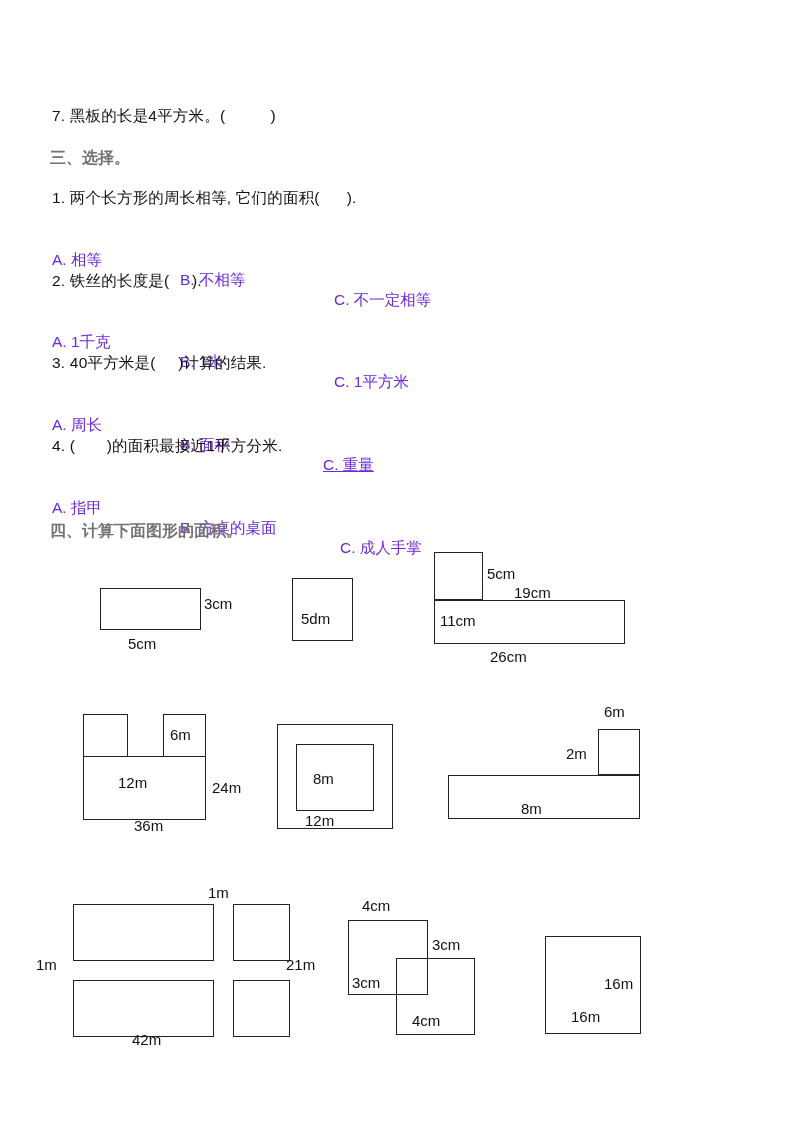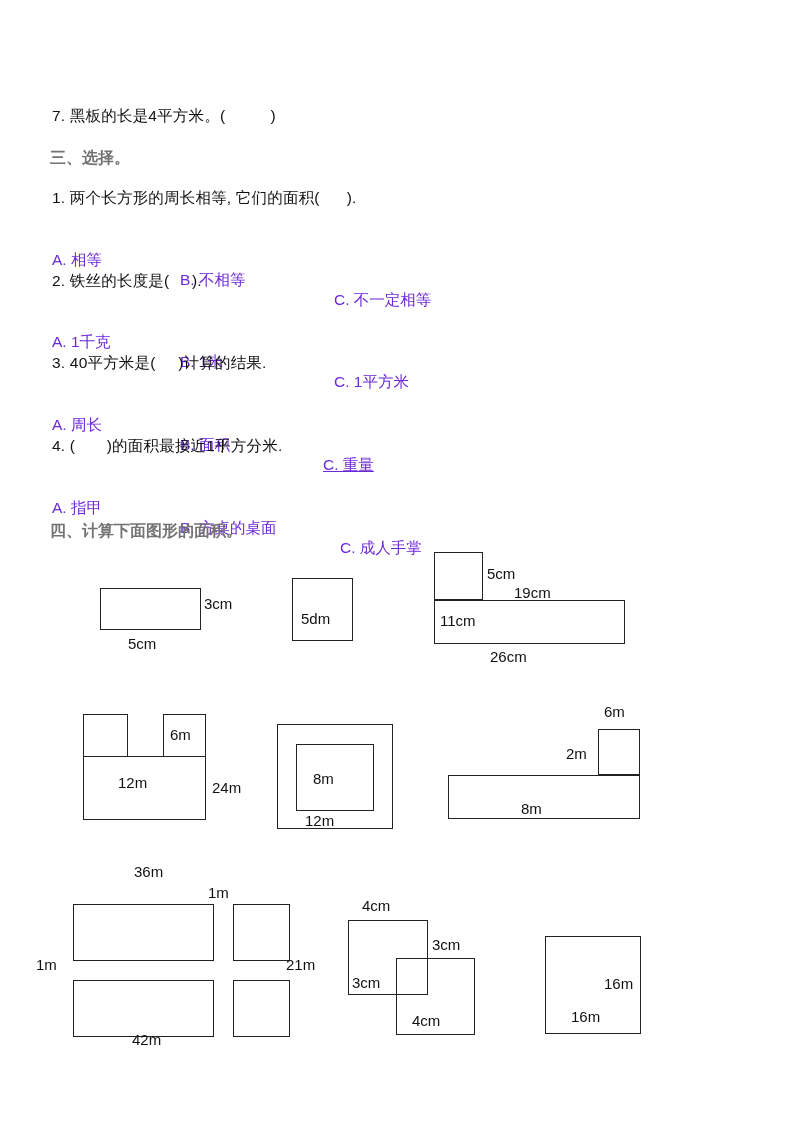--- a/index.html
+++ b/index.html
@@ -153,21 +153,21 @@
     <div>
 
       <div class="rect nofill" style="left:83px; top:714px; width:45px; height:43px;"></div>
 
       <div class="rect nofill" style="left:163px; top:714px; width:43px; height:43px;"></div>
 
       <div class="rect nofill" style="left:83px; top:756px; width:123px; height:64px;"></div>
       <div class="lbl" style="left:170px; top:727px;">6m</div>
       <div class="lbl" style="left:118px; top:775px;">12m</div>
       <div class="lbl" style="left:212px; top:780px;">24m</div>
-      <div class="lbl" style="left:134px; top:864px;text-align:center;">36m</div>
+      <div class="lbl" style="left:134px; top:818px;text-align:center;">36m</div>
     </div>
 
     <div>
       <div class="rect nofill" style="left:277px; top:724px; width:116px; height:105px;"></div>
       <div class="rect nofill" style="left:296px; top:744px; width:78px; height:67px;"></div>
       <div class="lbl" style="left:313px; top:771px;">8m</div>
       <div class="lbl" style="left:305px; top:813px;">12m</div>
     </div>
 
     <div>

